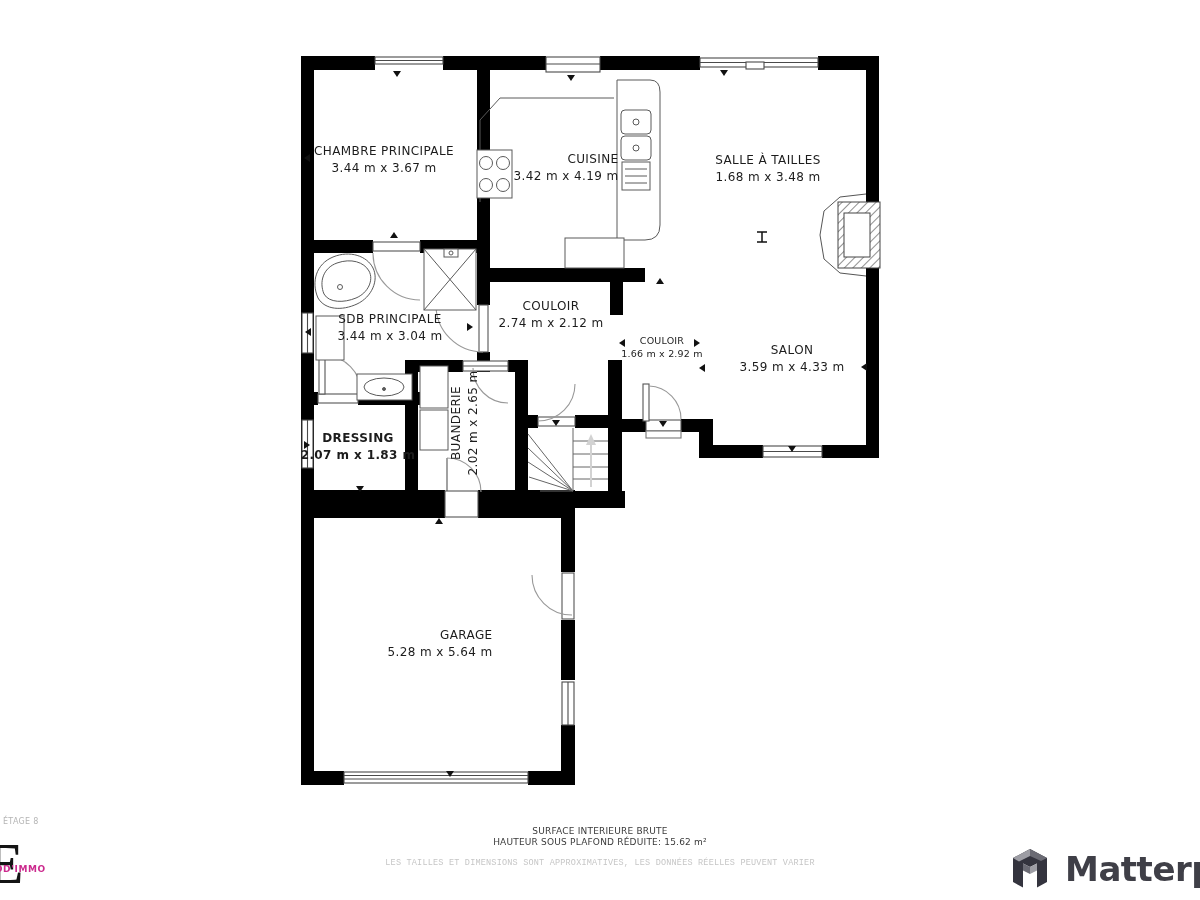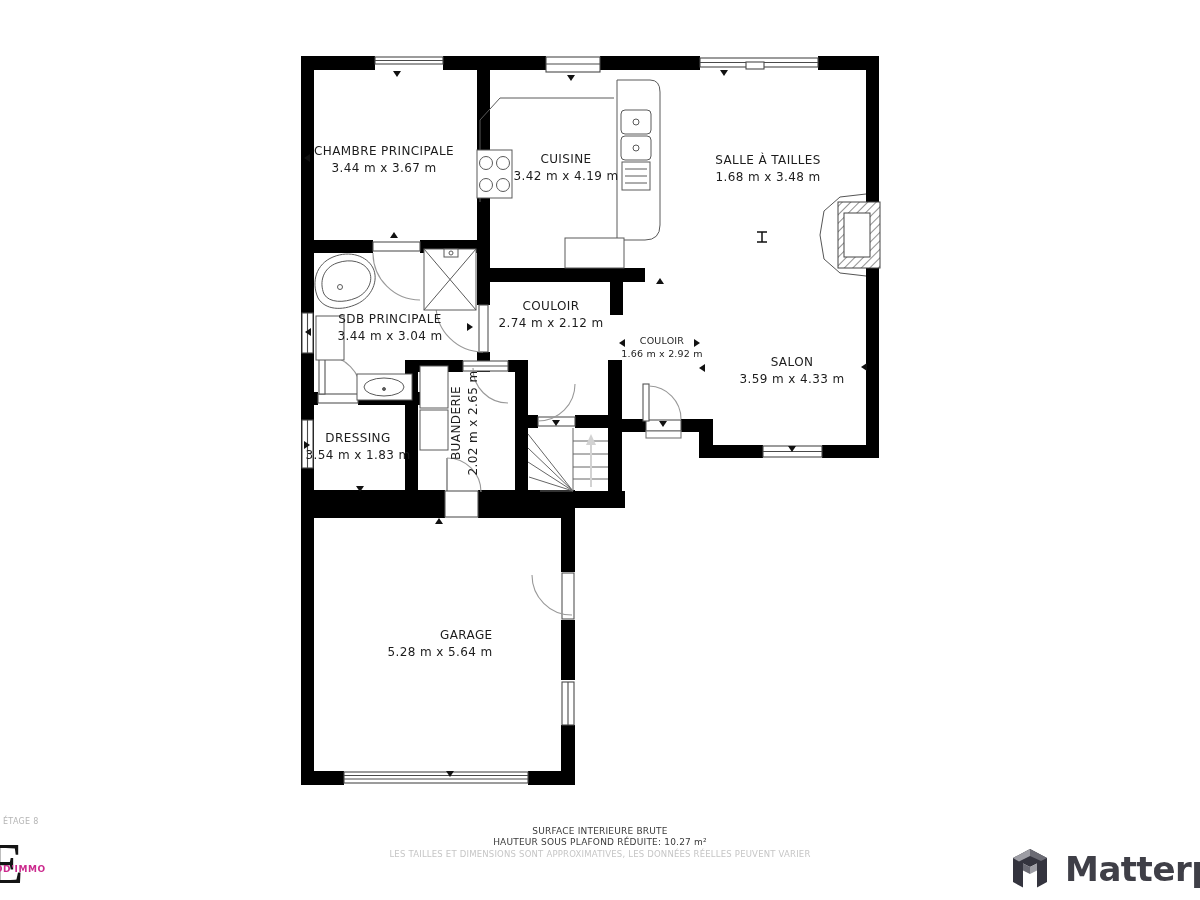--- a/index.html
+++ b/index.html
@@ -4,32 +4,32 @@
 <style>
   html,body{margin:0;padding:0;}
   body{width:1200px;height:900px;background:#ffffff;position:relative;overflow:hidden;
        font-family:"DejaVu Sans","Liberation Sans",sans-serif;}
   #plan-svg{position:absolute;left:0;top:0;}
   .room-label{position:absolute;transform:translateX(-50%);text-align:center;
               color:#1c1c1c;font-size:12px;line-height:17px;letter-spacing:.4px;white-space:nowrap;}
   .room-label.small{font-size:9.5px;line-height:13px;letter-spacing:.2px;}
   .room-label.rotated{transform:translate(-50%,-50%) rotate(-90deg);}
   #lbl-chambre{left:384px;top:143px;}
-  #lbl-cuisine{left:566px;top:151px;}
+  #lbl-cuisine{left:566px;top:151px;text-align:right;}
   #lbl-salle{left:768px;top:152px;}
   #lbl-sdb{left:390px;top:311px;}
   #lbl-couloir1{left:551px;top:298px;}
   #lbl-couloir2{left:662px;top:334px;}
-  #lbl-salon{left:792px;top:354px;}
-  #lbl-dressing{left:358px;top:430px;}
+  #lbl-salon{left:792px;top:342px;}
+  #lbl-dressing{left:358px;top:430px;font-weight:bold;}
   #lbl-buanderie{left:465px;top:423px;}
   #lbl-garage{left:440px;top:627px;text-align:right;}
   .footer-block{position:absolute;left:0;top:826px;width:1200px;text-align:center;
                 color:#3a3a3a;font-size:9px;line-height:11px;letter-spacing:.2px;}
-  .footer-block .disclaimer{color:#c6c6c6;font-size:8.5px;margin-top:1px;}
+  .footer-block .disclaimer{color:#c6c6c6;font-size:8.5px;margin-top:10px;font-family:Liberation Mono, monospace;}
   #floor-label{position:absolute;left:3px;top:817px;font-size:8px;color:#b5b5b5;letter-spacing:.3px;}
   #agency-logo{position:absolute;left:-14px;top:840px;width:90px;height:60px;}
   #agency-letter{position:absolute;left:0;top:-6px;font-family:"Liberation Serif","DejaVu Serif",serif;
                  font-weight:bold;font-size:56px;color:#141414;line-height:60px;}
   #agency-text{position:absolute;left:9px;top:24px;font-size:9px;font-weight:bold;letter-spacing:.6px;}
   #matterport-logo{position:absolute;left:1008px;top:848px;width:250px;height:46px;white-space:nowrap;}
   #matterport-text{display:inline-block;vertical-align:top;margin-left:8px;margin-top:1px;
                    font-size:34px;font-weight:bold;color:#3f3f47;letter-spacing:-.5px;}
 </style>
 </head>
@@ -277,36 +277,36 @@
 <div class="room-label small" id="lbl-couloir2">
   <div>COULOIR</div>
   <div>1.66 m x 2.92 m</div>
 </div>
 <div class="room-label" id="lbl-salon">
   <div>SALON</div>
   <div>3.59 m x 4.33 m</div>
 </div>
 <div class="room-label" id="lbl-dressing">
   <div>DRESSING</div>
-  <div>3.54 m x 1.83 m</div>
+  <div>2.07 m x 1.83 m</div>
 </div>
 <div class="room-label rotated" id="lbl-buanderie">
   <div>BUANDERIE</div>
   <div>2.02 m x 2.65 m</div>
 </div>
 <div class="room-label" id="lbl-garage">
   <div>GARAGE</div>
   <div>5.28 m x 5.64 m</div>
 </div>
 
 <div id="floor-label">ÉTAGE 8</div>
 
 <div class="footer-block">
   <div>SURFACE INTERIEURE BRUTE</div>
-  <div>HAUTEUR SOUS PLAFOND RÉDUITE: 10.27 m²</div>
+  <div>HAUTEUR SOUS PLAFOND RÉDUITE: 15.62 m²</div>
   <div class="disclaimer">LES TAILLES ET DIMENSIONS SONT APPROXIMATIVES, LES DONNÉES RÉELLES PEUVENT VARIER</div>
 </div>
 
 <div id="agency-logo">
   <div id="agency-letter">E</div>
   <div id="agency-text" style="color: rgb(204, 43, 142);">DD'IMMO</div>
 </div>
 
 <div id="matterport-logo">
   <svg width="44" height="44" viewBox="0 0 44 44" style="display:inline-block;vertical-align:top;">

